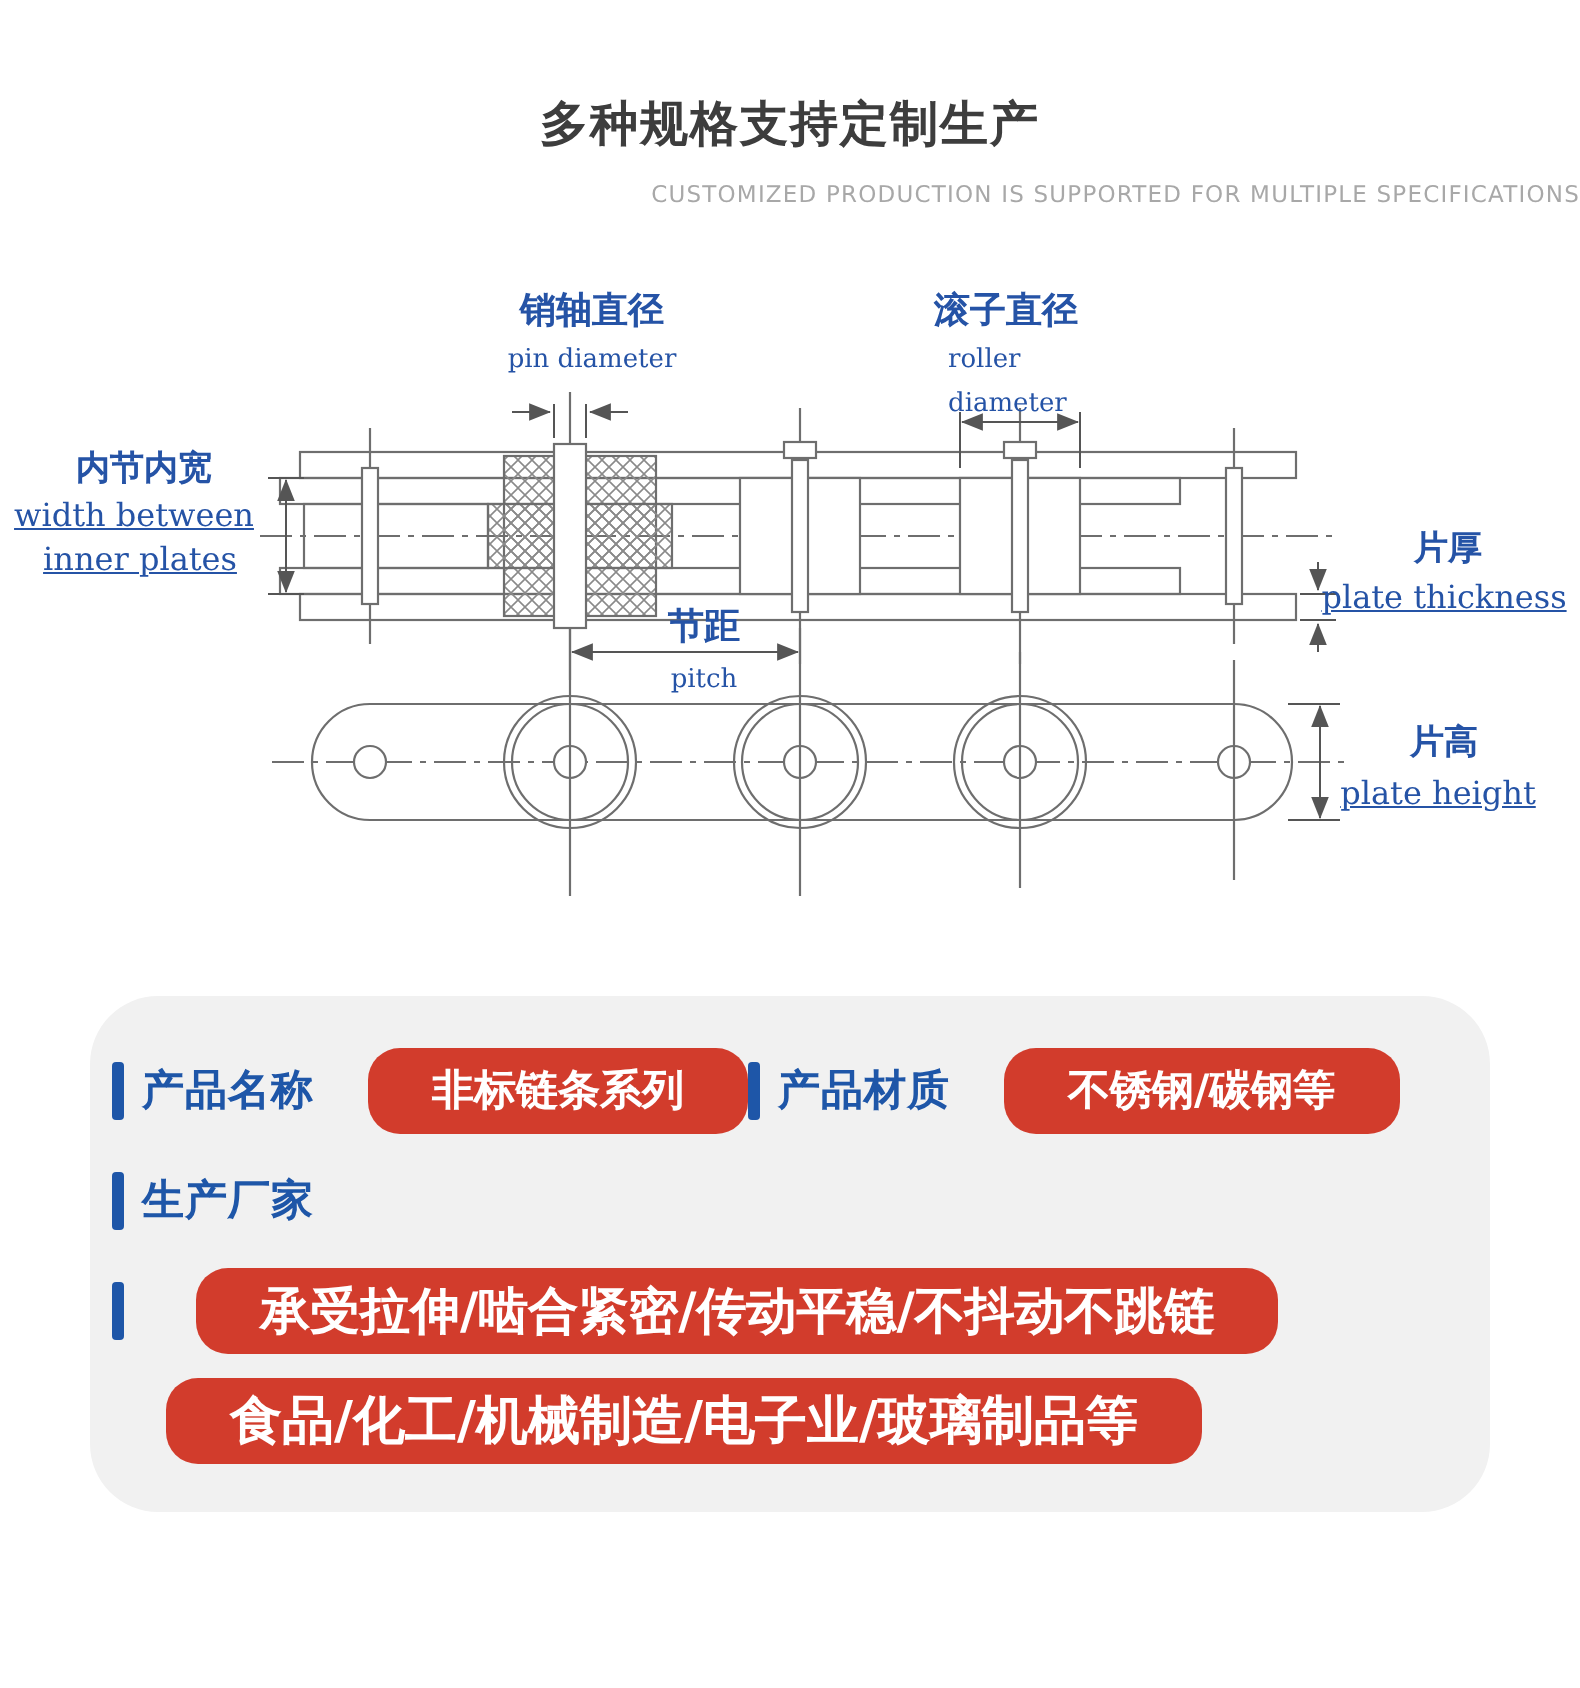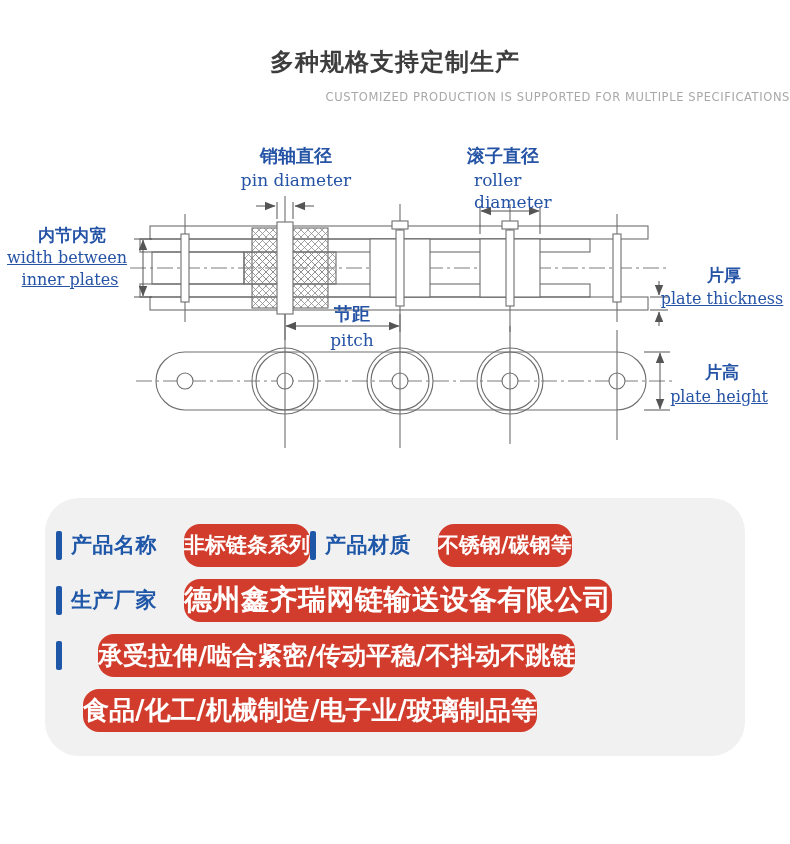--- a/index.html
+++ b/index.html
@@ -8,33 +8,33 @@
   
   .title{margin:0;padding-top:46px;text-align:center;font-size:24px;font-weight:600;
          color:#3d3d3d;letter-spacing:1px;}
   .subtitle{margin:12px 0 0;text-align:right;font-size:11.5px;color:#a8a8a8;letter-spacing:0.6px;}
   
   .diagram{position:relative;width:790px;height:330px;margin-top:14px;}
   .diagram svg{position:absolute;left:0;top:0;}
   .dl{position:absolute;color:#2553a6;font-family:"DejaVu Serif","Liberation Serif",serif;
       white-space:nowrap;transform:translate(-50%,-50%);line-height:1;}
   .dl-zh{font-weight:700;font-size:18px;}
-  .dl-en{font-size:17px;}
+  .dl-en{font-size:13px;}
   .dl-sm{font-size:16px;text-decoration:underline;}
   .dl-left{transform:translate(0,-50%);}
   
   .card{width:700px;height:258px;margin:50px auto 0;background:#f1f1f1;border-radius:34px;
         padding-top:25px;box-sizing:border-box;}
   .row{display:flex;align-items:center;height:44px;margin:0 0 11px 11px;}
   .lg{display:flex;align-items:center;flex:0 0 auto;}
   .lg2{}
   .bar{width:6px;height:29px;border-radius:2px;background:#1e56a8;margin-right:9px;}
   .lbl{font-size:21px;font-weight:700;color:#1e56a8;white-space:nowrap;letter-spacing:0.5px;}
   .pill{display:flex;align-items:center;height:43px;background:#d23c2c;color:#ffffff;
-        font-weight:700;border-radius:16px;padding:0 0;margin-left:27px;white-space:nowrap;}
+        font-weight:700;border-radius:16px;padding:0 32px;margin-left:27px;white-space:nowrap;}
   .f21{font-size:21px;} .f28{font-size:28px;letter-spacing:0.5px;} .f25{font-size:25px;} .f26{font-size:26px;}
 </style>
 </head>
 <body>
 
 <div class="page">
 
   <header>
     <h1 class="title">多种规格支持定制生产</h1>
     <p class="subtitle">CUSTOMIZED PRODUCTION IS SUPPORTED FOR MULTIPLE SPECIFICATIONS</p>
@@ -169,21 +169,20 @@
         <span class="lbl">产品材质</span>
       </div>
       <div class="pill f21">不锈钢/碳钢等</div>
     </div>
 
     <div class="row">
       <div class="lg">
         <span class="bar"></span>
         <span class="lbl">生产厂家</span>
       </div>
-      <div class="pill f28">德州鑫齐瑞网链输送设备有限公司</div>
     </div>
 
     <div class="row">
       <div class="lg">
         <span class="bar"></span>
       </div>
       <div class="pill f25">承受拉伸/啮合紧密/传动平稳/不抖动不跳链</div>
     </div>
 
     <div class="row">

